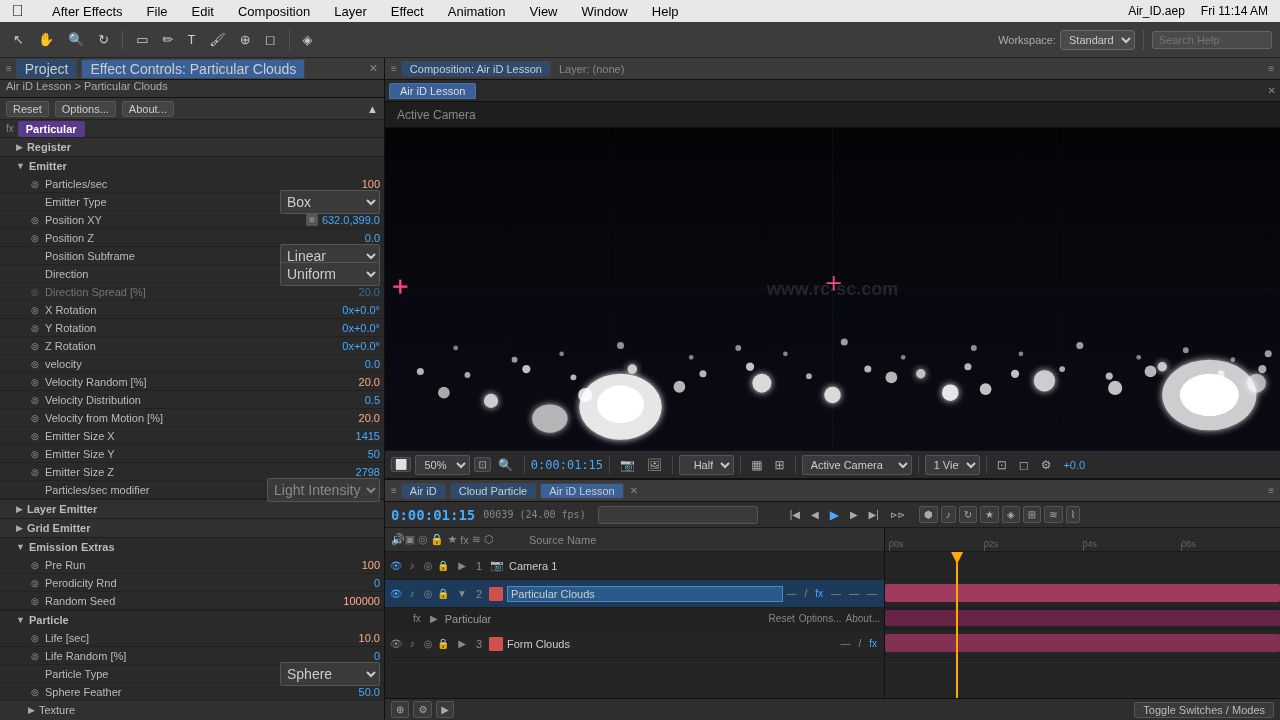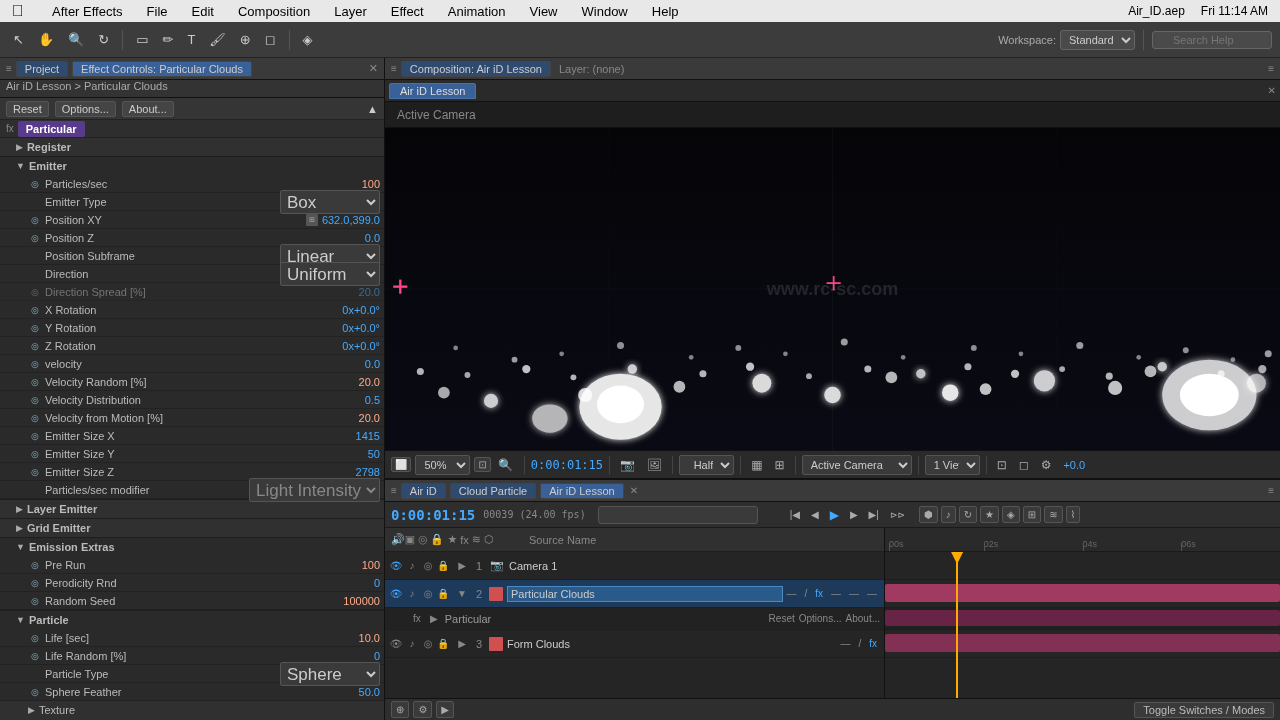--- a/index.html
+++ b/index.html
@@ -56,21 +56,21 @@
       font-size: 11px;
       padding: 2px 4px;
       border-radius: 3px;
       cursor: pointer;
     }
     .search-box {
       background: #4a4a4a;
       border: 1px solid #666;
       color: #ccc;
       font-size: 11px;
-      padding: 2px 20px 2px 20px;
+      padding: 2px 20px 2px 6px;
       border-radius: 3px;
       width: 120px;
     }
 
     
     #main-layout {
       display: flex;
       height: calc(720px - 22px - 36px);
     }
 
@@ -93,21 +93,21 @@
       padding: 0 6px;
       gap: 4px;
       border-bottom: 1px solid #111;
       font-size: 11px;
     }
     .panel-tab {
       background: #2e4a6e;
       border: 1px solid #444;
       color: #ccc;
       padding: 1px 8px;
-      font-size: 11px;
+      font-size: 14px;
       cursor: pointer;
       border-radius: 2px;
     }
     .panel-tab.active { background: #3a6098; }
     .panel-close { margin-left: auto; cursor: pointer; color: #888; }
 
     
     .breadcrumb-bar {
       background: #333;
       height: 18px;
@@ -206,21 +206,21 @@
       text-align: right;
       min-width: 60px;
       cursor: pointer;
     }
     .prop-value.orange { color: #fa8; }
 
     .prop-select {
       background: #3a3a3a;
       border: 1px solid #555;
       color: #ccc;
-      font-size: 17px;
+      font-size: 14px;
       padding: 1px 2px;
       height: 24px;
       border-radius: 2px;
       cursor: pointer;
       min-width: 100px;
     }
 
     .prop-xy {
       display: flex;
       align-items: center;

